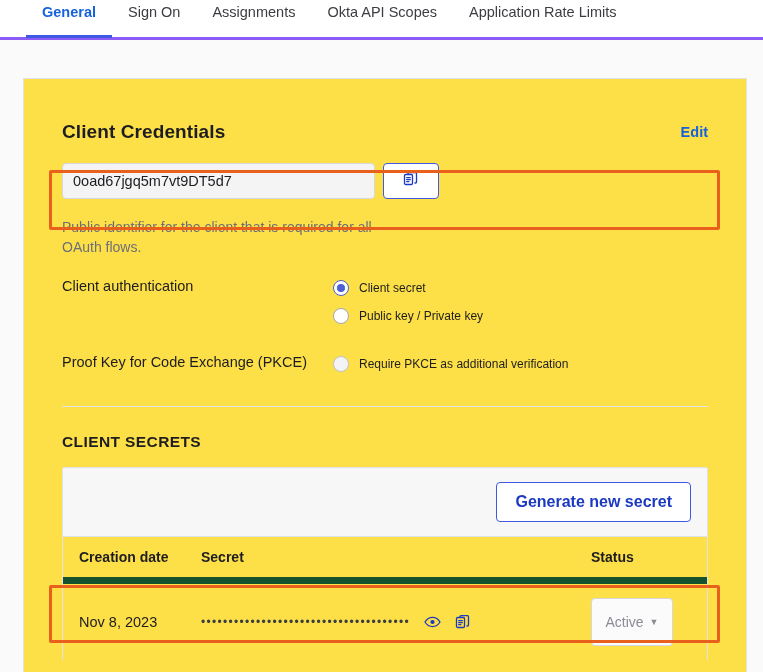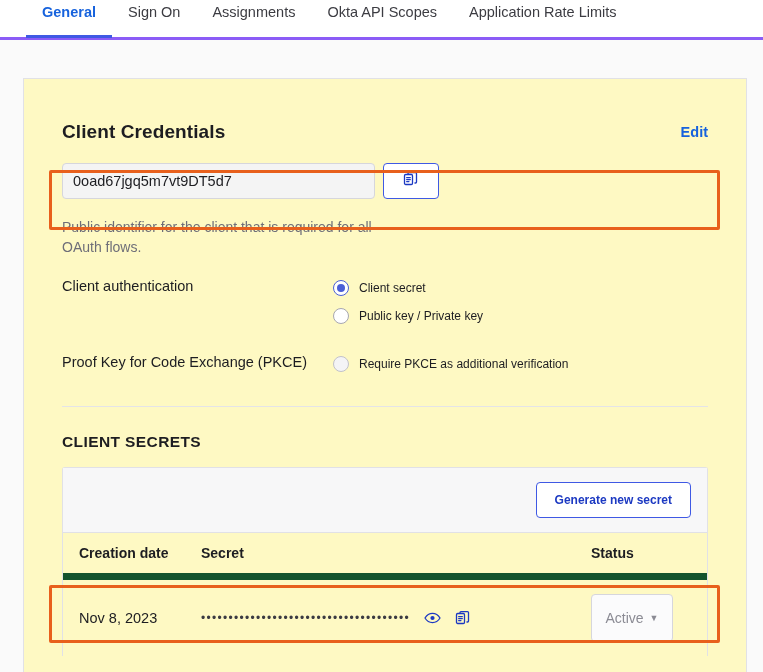--- a/index.html
+++ b/index.html
@@ -40,21 +40,21 @@
     font-weight: bold;
     border-bottom-color: #3f59e4;
   }
 
   
   .card {
     position: absolute;
     left: 23px;
     top: 78px;
     width: 724px;
-    background: #fef9c3;
+    background: #fde047;
     border: 1px solid #e1e1e6;
     border-bottom: none;
     box-sizing: border-box;
     height: 594px;
   }
 
   .card-inner {
     padding: 0 38px;
   }
 
@@ -207,21 +207,21 @@
     padding: 14px 16px;
     display: flex;
     justify-content: flex-end;
     border-bottom: 1px solid #e1e1e6;
   }
   .gen-btn {
     border: 1px solid #3f59e4;
     border-radius: 4px;
     background: #ffffff;
     color: #1c39c2;
-    font-size: 12px;
+    font-size: 16px;
     font-weight: bold;
     padding: 10px 18px;
     cursor: pointer;
   }
   .cols {
     display: flex;
     align-items: center;
     padding: 12px 16px;
     border-bottom: 7px solid #14532d;
     font-size: 14px;

